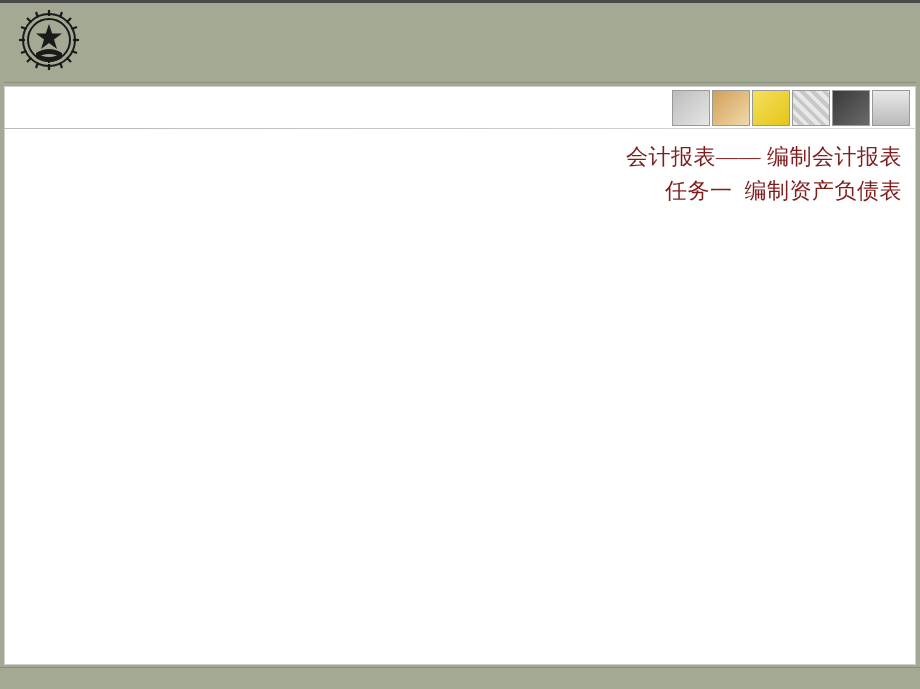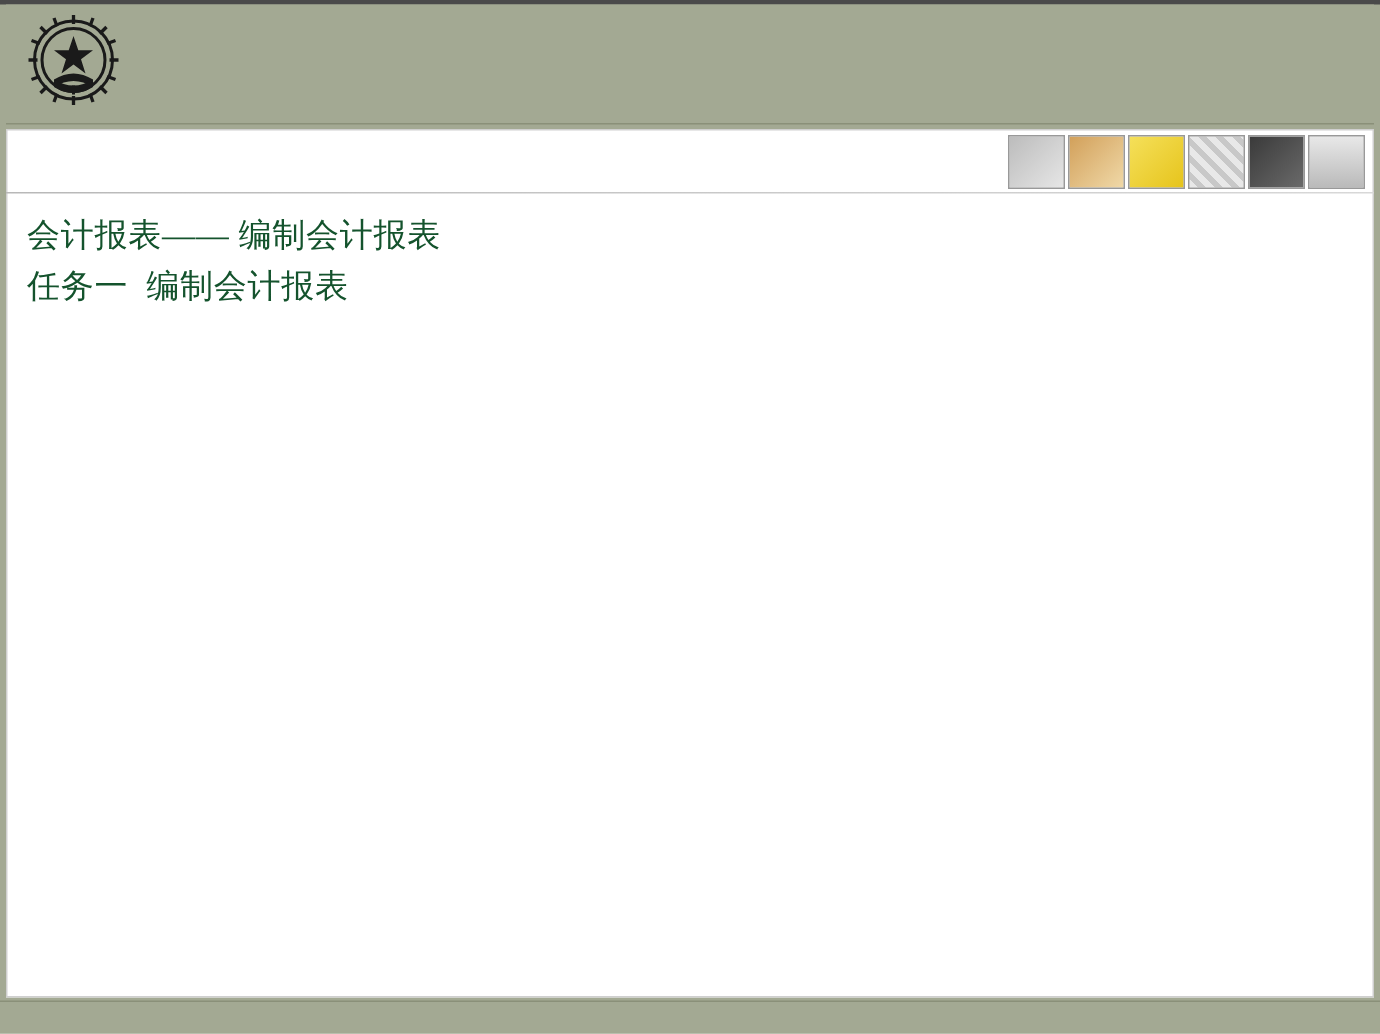--- a/index.html
+++ b/index.html
@@ -68,25 +68,26 @@
     .t5 { background: linear-gradient(135deg,#3a3a3a,#6a6a6a); }
     .t6 { background: linear-gradient(180deg,#e8e8e8,#bababa); }
     .text-block {
       position: absolute;
       top: 140px;
       left: 18px;
       right: 18px;
     }
     .text-line {
       font-size: 22px;
-      color: #14532d;
+      color: #7f1d1d;
       line-height: 1.55;
       letter-spacing: 0.5px;
       white-space: pre;
       font-family: "SimSun", "Songti SC", serif;
+      text-align: right;
     }
     .footer-band {
       position: absolute;
       bottom: 0; left: 0; right: 0;
       height: 22px;
       background: #a3a993;
       border-top: 1px solid #8a9079;
     }
     .footer-inner-line {
       position: absolute;
@@ -145,17 +146,17 @@
   <div class="thumb t3"></div>
   <div class="thumb t4"></div>
   <div class="thumb t5"></div>
   <div class="thumb t6"></div>
 </div>
 
 <div class="divider-line"></div>
 
 <div class="text-block">
   <div class="text-line">会计报表—— 编制会计报表</div>
-  <div class="text-line">任务一  编制会计报表</div>
+  <div class="text-line">任务一  编制资产负债表</div>
 </div>
 
 <div class="footer-inner-line"></div>
 <div class="footer-band"></div>
 
 </body></html>

